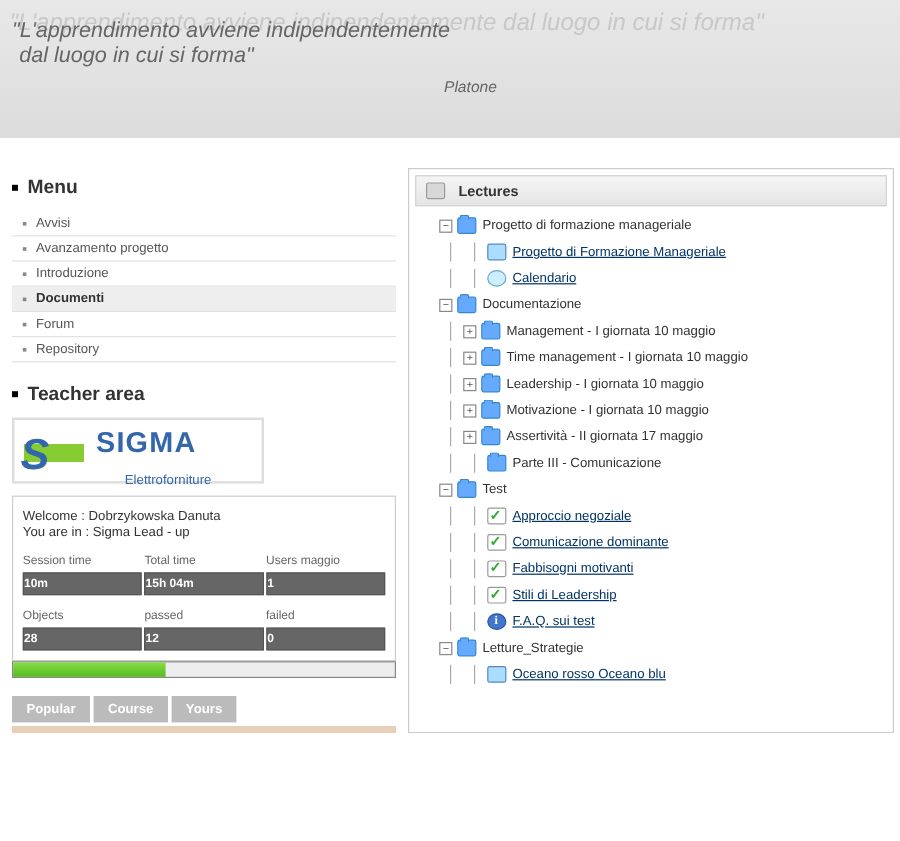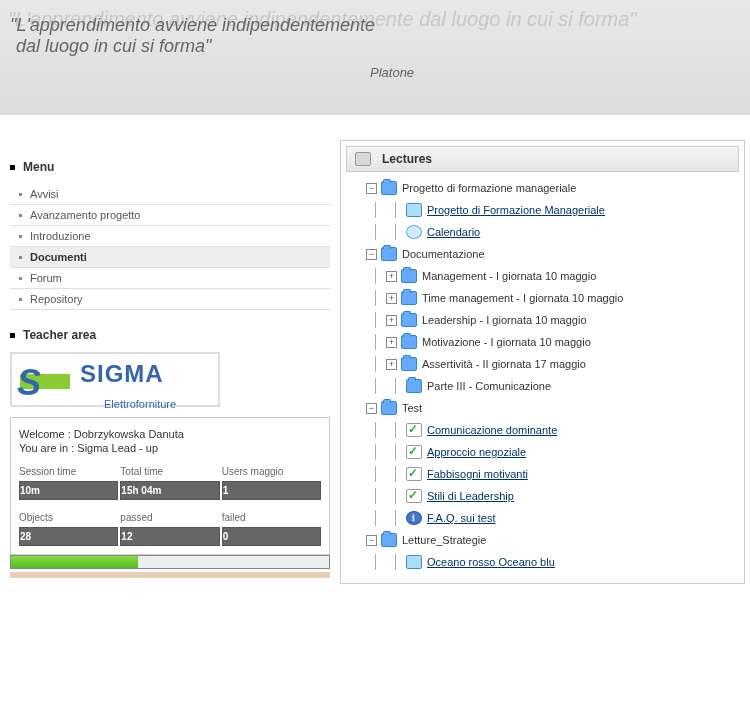--- a/index.html
+++ b/index.html
@@ -4,21 +4,21 @@
 <style>
 *{box-sizing:border-box;margin:0;padding:0}
 body{font-family:Verdana,Arial,sans-serif;font-size:11px;color:#333;background:#fff;width:750px}
 .banner{background:linear-gradient(#e8e8e8,#dcdcdc);padding:15px 10px 10px 10px;height:115px;position:relative}
 .quote-shadow{font-style:italic;color:#c8c8c8;font-size:20px;position:absolute;top:8px;left:8px}
 .quote{font-style:italic;color:#666;font-size:18px;position:relative}
 .author{font-style:italic;color:#666;font-size:13px;margin-left:360px;margin-top:8px}
 .main{display:flex;margin-top:25px}
 .left{width:340px;padding:0 10px}
 .right{flex:1;border:1px solid #ccc;padding:5px;background:#fff;margin-right:5px}
-.menu-head{font-weight:bold;font-size:12px;margin:20px 0 10px 0}
+.menu-head{font-weight:bold;font-size:16px;margin:8px 0 10px 0}
 .menu-head::before{content:'';display:inline-block;width:5px;height:5px;background:#000;margin-right:8px;vertical-align:middle}
 .menu-item{padding:4px 0 4px 20px;border-bottom:1px solid #e0e0e0;color:#555;cursor:pointer;position:relative}
 .menu-item::before{content:'';position:absolute;left:9px;top:9px;width:3px;height:3px;background:#888}
 .menu-item.active{background:#eee;font-weight:bold;color:#333}
 .logo{margin:10px 0}
 .logo-box{border:2px solid #ddd;padding:5px;width:210px;height:55px;position:relative;background:#fff}
 .logo-s{position:absolute;left:5px;top:8px;font-size:36px;font-weight:bold;color:#36a;font-style:italic}
 .logo-bolt{position:absolute;left:8px;top:20px;width:50px;height:15px;background:#8c3}
 .logo-text{position:absolute;left:68px;top:6px;font-size:24px;font-weight:bold;color:#36a;letter-spacing:1px}
 .logo-sub{position:absolute;left:92px;top:44px;font-size:11px;color:#36a}
@@ -120,20 +120,25 @@
             <div class="stat-label">failed</div>
             <div class="stat-val">0</div>
           </div>
         </div>
     </div>
 
     <div class="progress-bar">
       <div class="progress-fill"></div>
     </div>
 
+    <div class="tabs" id="tabs">
+        <div class="tab">Popular</div>
+        <div class="tab">Course</div>
+        <div class="tab">Yours</div>
+      </div>
     <div class="bottom-strip"></div>
   </div>
 
   <div class="right">
     <div class="panel-head">
       <span class="icon icon-disk"></span>
       <span>Lectures</span>
     </div>
     <div class="tree" id="tree">
         <div class="tree-row">
@@ -208,28 +213,28 @@
           <span class="indent"></span>
           <span class="toggle">−</span>
           <span class="icon icon-folder"></span>
           <span class="txt">Test</span>
         </div>
         <div class="tree-row">
           <span class="indent"></span>
           <span class="indent line"></span>
           <span class="indent line"></span>
           <span class="icon icon-check"></span>
+          <a>Approccio negoziale</a>
+        </div>
+        <div class="tree-row">
+          <span class="indent"></span>
+          <span class="indent line"></span>
+          <span class="indent line"></span>
+          <span class="icon icon-check"></span>
           <a>Comunicazione dominante</a>
-        </div>
-        <div class="tree-row">
-          <span class="indent"></span>
-          <span class="indent line"></span>
-          <span class="indent line"></span>
-          <span class="icon icon-check"></span>
-          <a>Approccio negoziale</a>
         </div>
         <div class="tree-row">
           <span class="indent"></span>
           <span class="indent line"></span>
           <span class="indent line"></span>
           <span class="icon icon-check"></span>
           <a>Fabbisogni motivanti</a>
         </div>
         <div class="tree-row">
           <span class="indent"></span>

